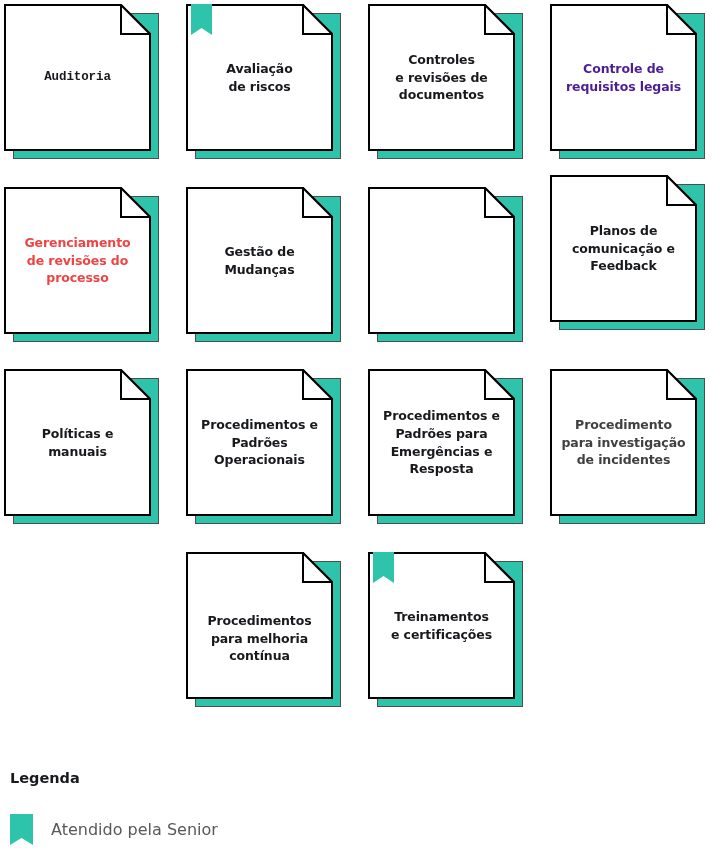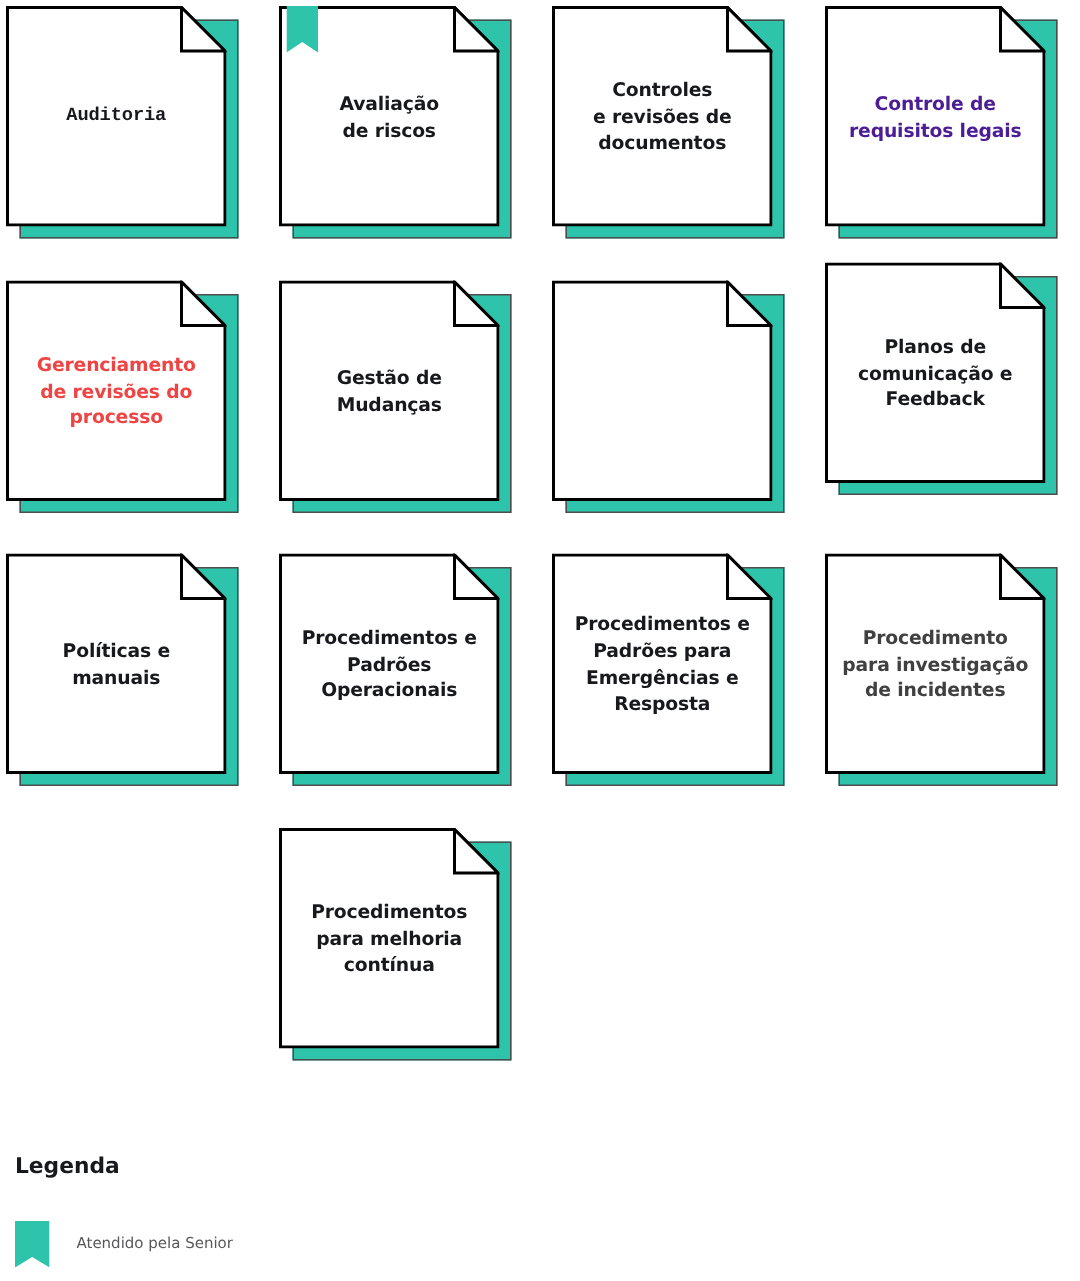--- a/index.html
+++ b/index.html
@@ -105,21 +105,21 @@
     align-items: center;
   }
   .legend-swatch {
     width: 23px;
     height: 31px;
     display: block;
     flex: 0 0 auto;
   }
   .legend-text {
     margin-left: 18px;
-    font-size: 10px;
+    font-size: 16px;
     font-weight: normal;
     color: #58585a;
     white-space: nowrap;
   }
 </style>
 </head>
 <body>
 
 <div id="diagram">
     <div class="doc-card" style="left: 4px; top: 4px; font-family: Liberation Mono, monospace;">
@@ -236,23 +236,35 @@
       <div class="doc-label" style="color: #404040;">Procedimento
 para investigação
 de incidentes</div>
     </div>
     <div class="doc-card" style="left: 186px; top: 552px;">
       <div class="doc-shadow" style="background: rgb(46, 196, 171); border-color: rgb(77, 77, 77);"></div>
       <svg class="doc-sheet" viewBox="0 0 147 147">
         <path d="M1 1 H117 L146 30 V146 H1 Z" fill="#ffffff" stroke="#000000" stroke-width="2"></path>
         <path d="M117 1 V30 H146 Z" fill="#ffffff" stroke="#000000" stroke-width="2" stroke-linejoin="miter"></path>
       </svg>
-      <div class="doc-label" style="color: rgb(23, 25, 28);">Procedimentos
+      <div class="doc-label" style="color: rgb(23, 25, 28); margin-top: 13px;">Procedimentos
 para melhoria
 contínua</div>
+    </div>
+    <div class="doc-card" style="left: 368px; top: 552px;">
+      <div class="doc-shadow" style="background: rgb(46, 196, 171); border-color: rgb(77, 77, 77);"></div>
+      <svg class="doc-sheet" viewBox="0 0 147 147">
+        <path d="M1 1 H117 L146 30 V146 H1 Z" fill="#ffffff" stroke="#000000" stroke-width="2"></path>
+        <path d="M117 1 V30 H146 Z" fill="#ffffff" stroke="#000000" stroke-width="2" stroke-linejoin="miter"></path>
+      </svg>
+      <svg class="doc-ribbon" viewBox="0 0 21 31">
+        <path d="M0 0 H21 V31 L10.5 24 L0 31 Z" fill="#2ec4ab"></path>
+      </svg>
+      <div class="doc-label" style="color: rgb(23, 25, 28);">Treinamentos
+e certificações</div>
     </div>
   </div>
 
 <div id="legend">
   <div class="legend-title">Legenda</div>
   <div class="legend-row">
     <svg class="legend-swatch" viewBox="0 0 23 31">
       <path d="M0 0 H23 V31 L11.5 24 L0 31 Z" fill="#2ec4ab"></path>
     </svg>
     <span class="legend-text">Atendido pela Senior</span>

